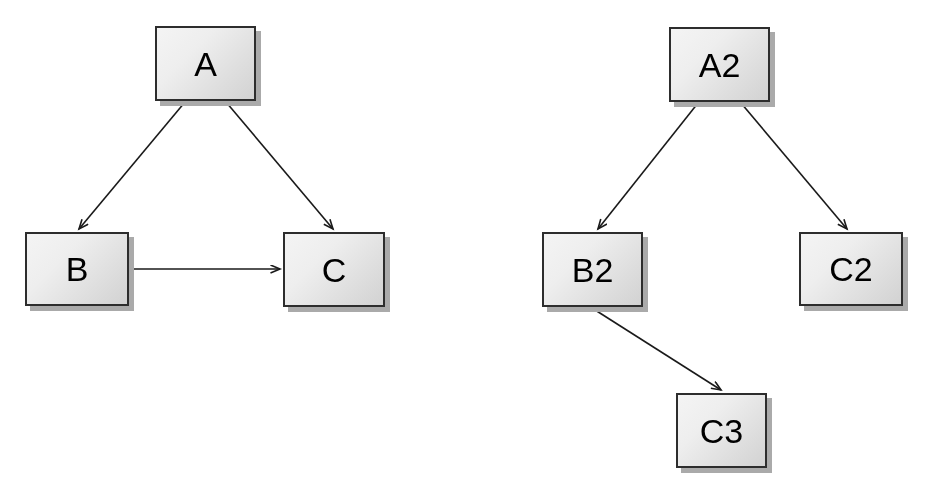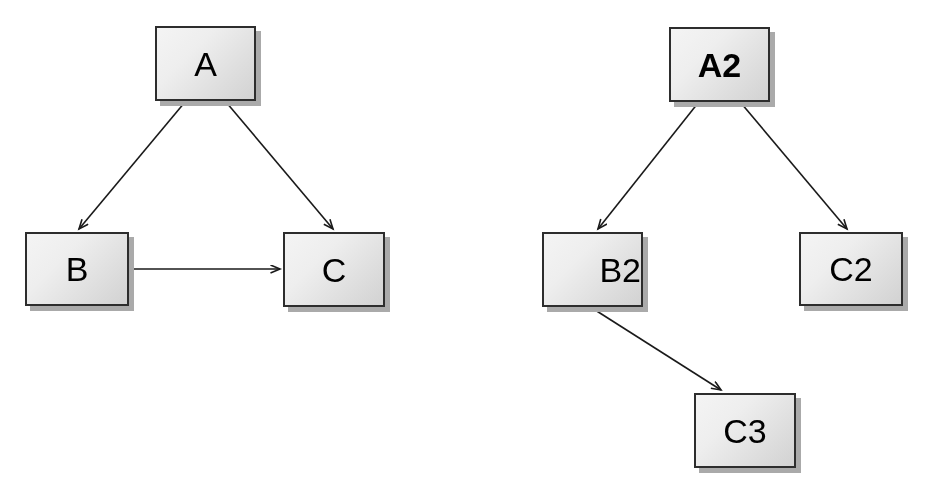--- a/index.html
+++ b/index.html
@@ -65,26 +65,26 @@
   <div class="node" style="left:155px; top:26px; width:101px; height:75px;">
     <span class="label">A</span>
   </div>
   <div class="node" style="left:25px; top:232px; width:104px; height:74px;">
     <span class="label">B</span>
   </div>
   <div class="node" style="left:283px; top:232px; width:102px; height:75px;">
     <span class="label">C</span>
   </div>
 
-  <div class="node" style="left:669px; top:27px; width:101px; height:75px;font-weight:bold;">
+  <div class="node" style="left:669px; top:27px; width:101px; height:75px;">
     <span class="label">A2</span>
   </div>
-  <div class="node" style="left:542px; top:232px; width:101px; height:75px;justify-content:flex-end;">
+  <div class="node" style="left:542px; top:232px; width:101px; height:75px;">
     <span class="label">B2</span>
   </div>
   <div class="node" style="left:799px; top:232px; width:104px; height:74px;">
     <span class="label">C2</span>
   </div>
-  <div class="node" style="left:676px; top:393px; width:102px; height:75px;margin-left:18px;">
+  <div class="node" style="left:676px; top:393px; width:91px; height:75px;">
     <span class="label">C3</span>
   </div>
 
 </div>
 
 </body></html>

